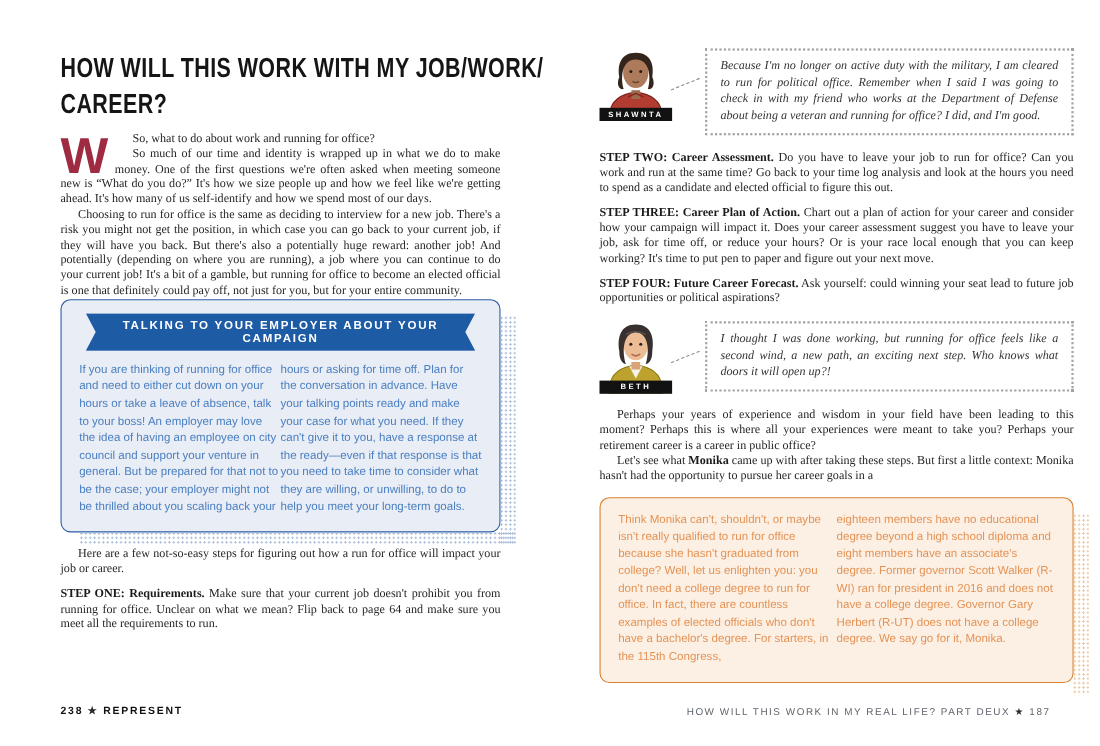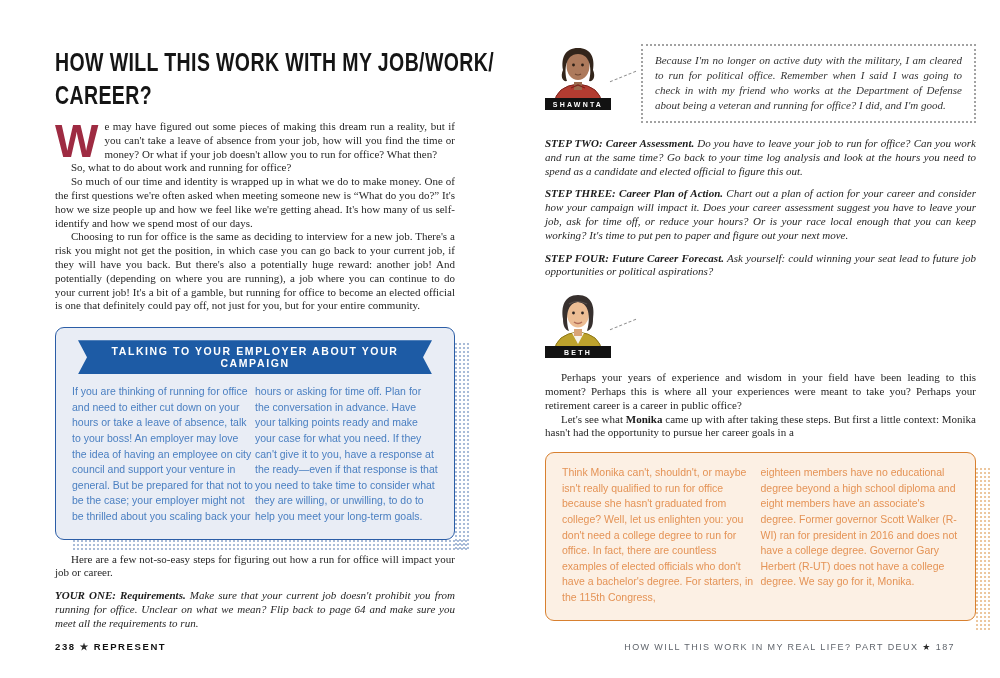--- a/index.html
+++ b/index.html
@@ -29,38 +29,37 @@
     margin-bottom: 8px;
   }
   p.body {
     margin: 0;
     font-size: 11px;
     line-height: 13.8px;
     text-align: justify;
     color: #262626;
   }
   p.body.indent { text-indent: 16px; }
-  p.body.spaced { margin-top: 9px; font-style: italic; }
+  p.body.spaced { margin-top: 9px; }
   .dropcap {
     float: left;
     font-family: "Liberation Sans", sans-serif;
     font-weight: 700;
     font-size: 46px;
     line-height: 38px;
     color: #9e2b42;
     margin: 2px 6px 0 0;
   }
   .step-label { font-weight: 700; color: #1b1b1b; }
 
   
   .callout {
     position: relative;
     border-radius: 9px;
     padding: 12px 16px 14px;
-    margin-top: 14px;
     background-clip: padding-box;
   }
   .callout-blue   { border: 1.5px solid #2b5da6; background: #e9edf5; }
   .callout-orange { border: 1.5px solid #d8802f; background: #fcf0e4; }
   .ribbon {
     position: relative;
     margin: 0 6px 10px;
     padding: 5px 14px;
     text-align: center;
     font-family: "Liberation Sans", sans-serif;
@@ -145,39 +144,39 @@
 
 <div class="spread">
 
   <div class="page page-left">
 
     <div class="chapter-title">
       <div>HOW WILL THIS WORK WITH MY JOB/WORK/</div>
       <div>CAREER?</div>
     </div>
 
-    <p class="body"><span class="dropcap">W</span><span>e may have figured out some pieces of making this dream run a reality, but if you can't take a leave of absence from your job, how will you find the time or money? Or what if your job doesn't allow you to run for office? What then?</span></p>
+    <p class="body"><span class="dropcap">W</span></p>
 
     <p class="body indent">So, what to do about work and running for office?</p>
     <p class="body indent">So much of our time and identity is wrapped up in what we do to make money. One of the first questions we're often asked when meeting someone new is “What do you do?” It's how we size people up and how we feel like we're getting ahead. It's how many of us self-identify and how we spend most of our days.</p>
     <p class="body indent">Choosing to run for office is the same as deciding to interview for a new job. There's a risk you might not get the position, in which case you can go back to your current job, if they will have you back. But there's also a potentially huge reward: another job! And potentially (depending on where you are running), a job where you can continue to do your current job! It's a bit of a gamble, but running for office to become an elected official is one that definitely could pay off, not just for you, but for your entire community.</p>
 
     <div class="callout callout-blue">
       <div class="dots-r"></div>
       <div class="dots-b"></div>
       <div class="ribbon ribbon-blue">TALKING TO YOUR EMPLOYER ABOUT YOUR CAMPAIGN</div>
       <div class="callout-cols">
         <div class="callout-col">If you are thinking of running for office and need to either cut down on your hours or take a leave of absence, talk to your boss! An employer may love the idea of having an employee on city council and support your venture in general. But be prepared for that not to be the case; your employer might not be thrilled about you scaling back your</div>
         <div class="callout-col">hours or asking for time off. Plan for the conversation in advance. Have your talking points ready and make your case for what you need. If they can't give it to you, have a response at the ready—even if that response is that you need to take time to consider what they are willing, or unwilling, to do to help you meet your long-term goals.</div>
       </div>
     </div>
 
     <p class="body indent" style="margin-top:13px">Here are a few not-so-easy steps for figuring out how a run for office will impact your job or career.</p>
 
-    <p class="body spaced"><span class="step-label">YOUR ONE: Requirements.</span><span> Make sure that your current job doesn't prohibit you from running for office. Unclear on what we mean? Flip back to page 64 and make sure you meet all the requirements to run.</span></p>
+    <p class="body spaced"><span class="step-label">STEP ONE: Requirements.</span><span> Make sure that your current job doesn't prohibit you from running for office. Unclear on what we mean? Flip back to page 64 and make sure you meet all the requirements to run.</span></p>
 
     <div class="footer-left"><span>238</span><span class="footer-star">★</span><span>REPRESENT</span></div>
   </div>
 
   <div class="page page-right">
 
     <div class="speech-row">
       <div class="avatar-block">
         <svg width="58" height="66" viewBox="0 0 58 66">
           <path d="M5,60 Q7,42 29,40 Q51,42 53,60 L53,66 L5,66 Z" fill="#b23c31" stroke="#7d231c" stroke-width="1"></path>
@@ -210,20 +209,21 @@
           <ellipse cx="29" cy="22" rx="11" ry="13.5" fill="#ecbd94"></ellipse>
           <path d="M29,3 C15,3 12,15 14,27 C14,34 16,38 20,39 C17,30 16,11 29,10 C42,11 41,30 38,39 C42,38 44,34 44,27 C46,15 43,3 29,3 Z" fill="#37302e"></path>
           <path d="M20,12 q8,-5 18,0" stroke="#5a514e" stroke-width="1.2" fill="none"></path>
           <circle cx="24.5" cy="21" r="1.4" fill="#2a2220"></circle>
           <circle cx="33.5" cy="21" r="1.4" fill="#2a2220"></circle>
           <path d="M25,30 q4,3 8,0" stroke="#b06a55" stroke-width="1.4" fill="none"></path>
         </svg>
         <div class="nameplate">BETH</div>
       </div>
       <div class="connector"></div>
+      <div class="bubble">I thought I was done working, but running for office feels like a second wind, a new path, an exciting next step. Who knows what doors it will open up?!</div>
     </div>
 
     <p class="body indent" style="margin-top:13px">Perhaps your years of experience and wisdom in your field have been leading to this moment? Perhaps this is where all your experiences were meant to take you? Perhaps your retirement career is a career in public office?</p>
 
     <p class="body indent"><span>Let's see what </span><span class="step-label">Monika</span><span> came up with after taking these steps. But first a little context: Monika hasn't had the opportunity to pursue her career goals in a</span></p>
 
     <div class="callout callout-orange" style="margin-top:12px">
       <div class="dots-r"></div>
 
       <div class="callout-cols">

